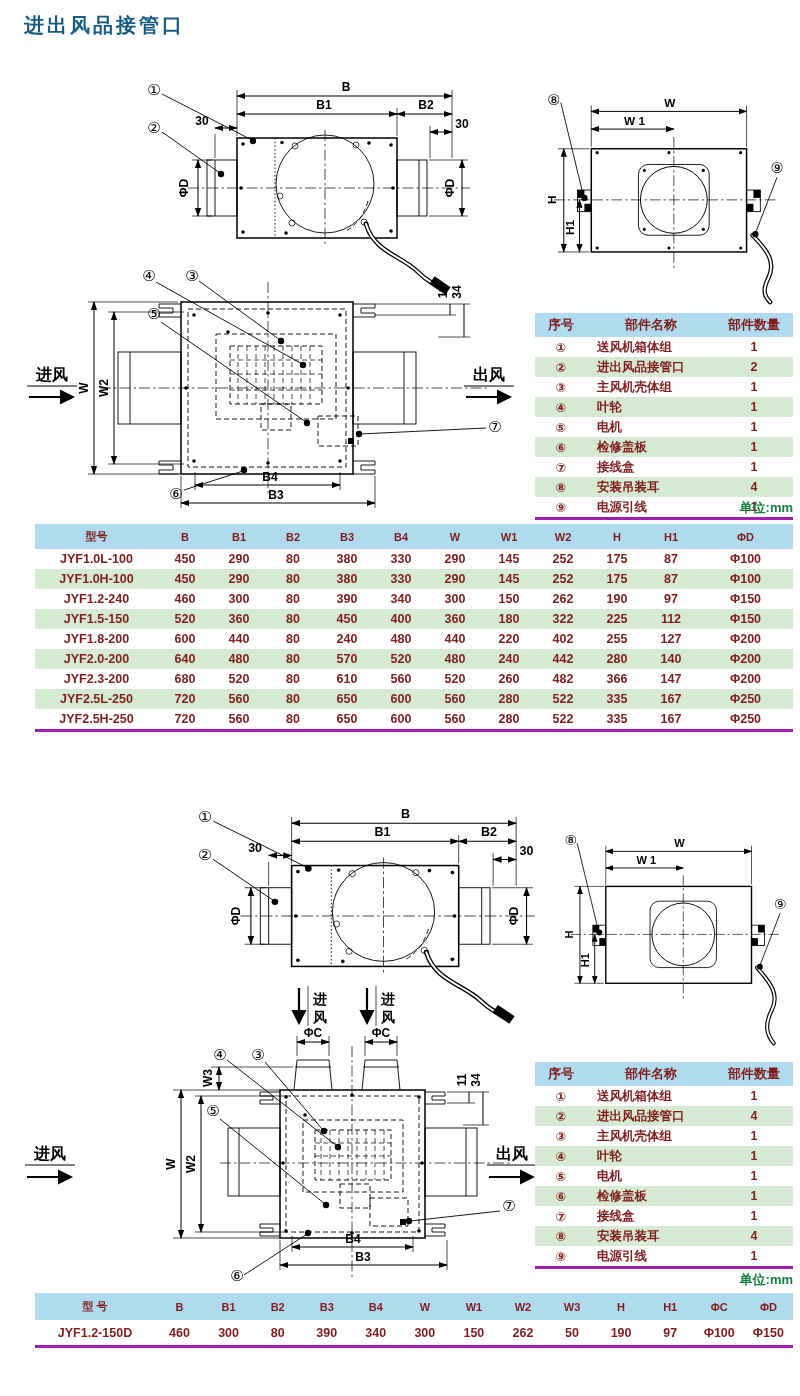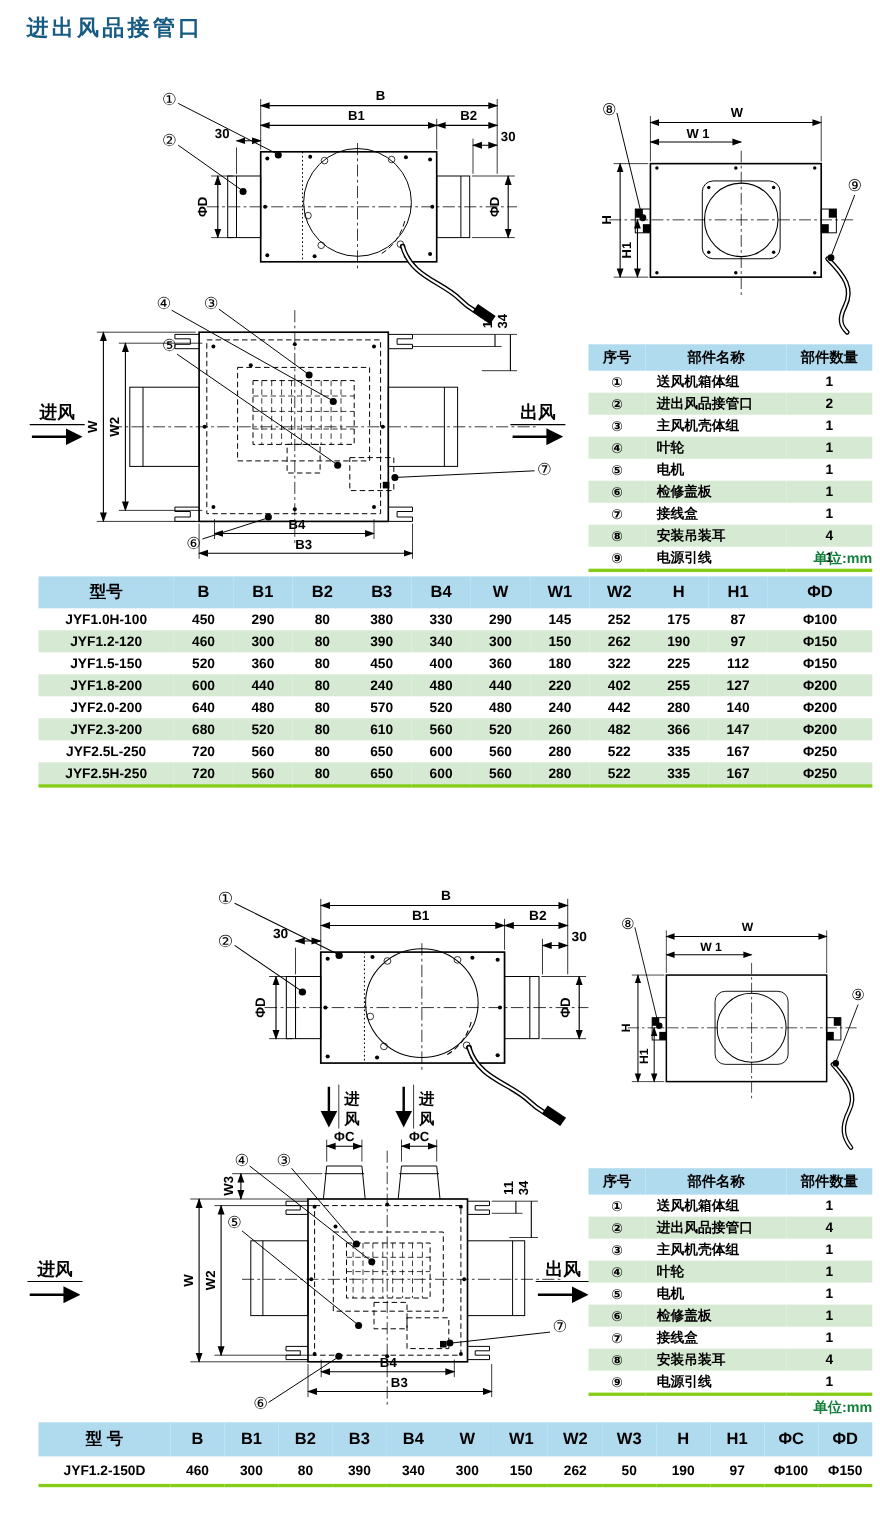--- a/index.html
+++ b/index.html
@@ -2,22 +2,22 @@
 <html><head>
 <meta charset="utf-8">
 <style>
 *{margin:0;padding:0;box-sizing:border-box}
 html,body{background:#fff}
 body{font-family:"Liberation Sans","DejaVu Sans",sans-serif}
 .page{position:relative;width:800px;height:1396px;background:#fff;overflow:hidden}
 .abs{position:absolute}
 .title{position:absolute;left:24px;top:12px;font-size:20px;font-weight:bold;color:#175b83;letter-spacing:3px}
 .unit{position:absolute;font-size:13px;font-weight:bold;color:#15803d;width:193px;text-align:right}
-table.data-table{position:absolute;border-collapse:collapse;table-layout:fixed;font-weight:bold;color:#000000;border-bottom:3px solid #84cc16}
-.data-table thead th{background:#b0daee;font-size:15px;padding:5px 0;text-align:center}
+table.data-table{position:absolute;border-collapse:collapse;table-layout:fixed;font-weight:bold;color:#7f1d1d;border-bottom:3px solid #a21caf}
+.data-table thead th{background:#b0daee;font-size:11px;padding:5px 0;text-align:center}
 .data-table tbody td{font-size:12.5px;text-align:center;padding:3px 0}
 .data-table tbody tr:nth-child(even){background:#d6e9d2}
 .dim-table{width:758px;left:35px}
 .dim-table1{top:524px}
 .dim-table1 th:first-child{width:123px}
 .dim-table1 th:last-child{width:95px}
 .dim-table2{top:1293px}
 .dim-table2 th:first-child{width:120px}
 .dim-table2 thead th{padding:6px 13px}
 .dim-table2 tbody td{padding:5.5px 0}
@@ -396,35 +396,49 @@
           <th>W</th>
           <th>W1</th>
           <th>W2</th>
           <th>H</th>
           <th>H1</th>
           <th>ΦD</th>
         </tr>
       </thead>
   <tbody>
         <tr>
+          <td>JYF1.0L-100</td>
+          <td>450</td>
+          <td>290</td>
+          <td>80</td>
+          <td>380</td>
+          <td>330</td>
+          <td>290</td>
+          <td>145</td>
+          <td>252</td>
+          <td>175</td>
+          <td>87</td>
+          <td>Φ100</td>
+        </tr>
+        <tr>
           <td>JYF1.0H-100</td>
           <td>450</td>
           <td>290</td>
           <td>80</td>
           <td>380</td>
           <td>330</td>
           <td>290</td>
           <td>145</td>
           <td>252</td>
           <td>175</td>
           <td>87</td>
           <td>Φ100</td>
         </tr>
         <tr>
-          <td>JYF1.2-120</td>
+          <td>JYF1.2-240</td>
           <td>460</td>
           <td>300</td>
           <td>80</td>
           <td>390</td>
           <td>340</td>
           <td>300</td>
           <td>150</td>
           <td>262</td>
           <td>190</td>
           <td>97</td>

